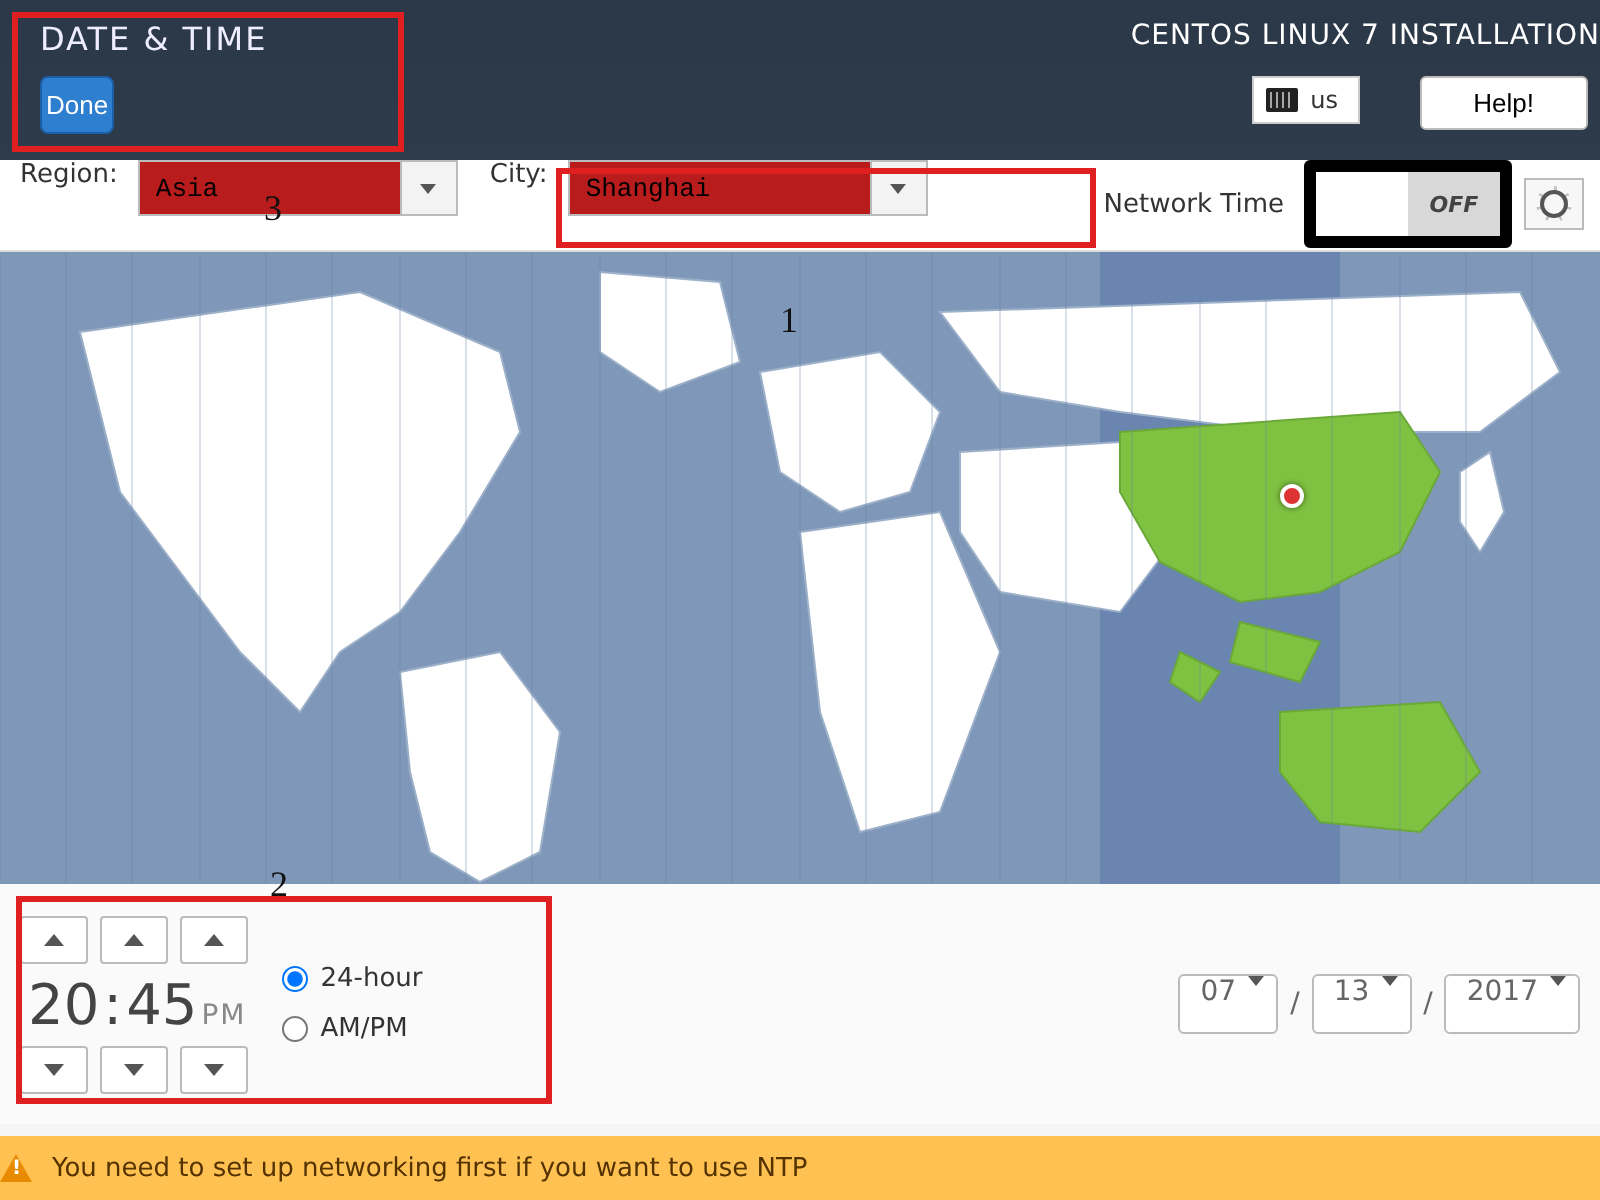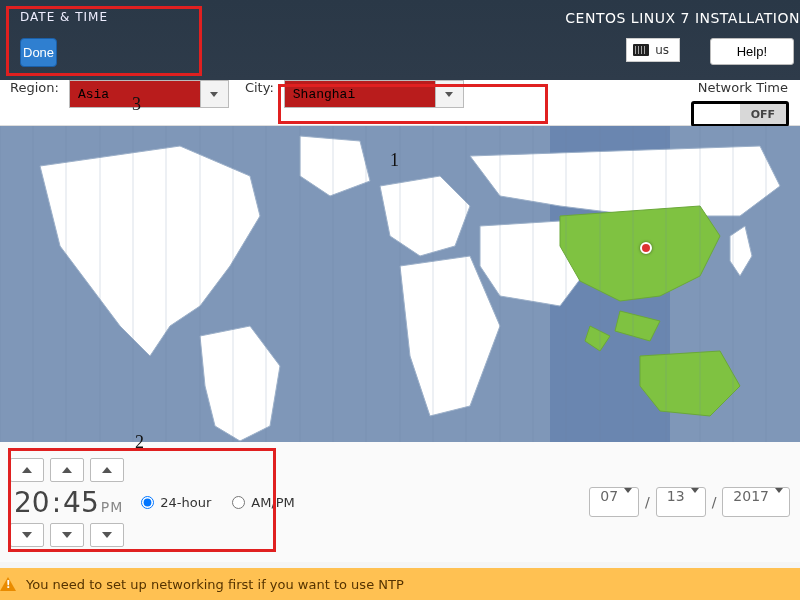--- a/index.html
+++ b/index.html
@@ -1,57 +1,57 @@
 <!DOCTYPE html>
 <html><head>
 <meta charset="utf-8">
 <style>
   * { box-sizing: border-box; margin: 0; padding: 0; }
   body { font-family: "DejaVu Sans", "Cantarell", sans-serif; font-size: 13px; color: #333; width: 800px; height: 600px; overflow: hidden; position: relative; background: #f5f5f5; }
   .header { height: 80px; background: linear-gradient(#2a3847, #2e3b4a); position: relative; color: #fff; }
-  .page-title { position: absolute; top: 10px; left: 20px; font-size: 12px; letter-spacing: 1px; color: #eef; }
+  .page-title { position: absolute; top: 10px; left: 20px; font-size: 16px; letter-spacing: 1px; color: #eef; }
   .installer-title { position: absolute; top: 10px; right: 0px; font-size: 14px; color: #fff; letter-spacing: 0.5px; }
   .done-btn { position: absolute; top: 38px; left: 20px; background: #2f7fd0; color: #fff; border: 1px solid #1a5fa8; border-radius: 4px; padding: 6px 2px; font-size: 13px; cursor: pointer; }
   .keyboard-ind { position: absolute; top: 38px; right: 120px; background: #fff; border: 1px solid #ccc; padding: 4px 10px 4px 6px; font-size: 12px; color: #333; display:flex; align-items:center; gap:6px; }
   .kbd-icon { width:16px; height:12px; background:#222; display:inline-block; position:relative; border-radius:1px; }
   .kbd-icon::after { content:""; position:absolute; inset:2px; background: repeating-linear-gradient(90deg,#fff 0 1px,#222 1px 3px), repeating-linear-gradient(0deg,#fff 0 1px,#222 1px 3px); opacity:0.6; }
   .help-btn { position: absolute; top: 38px; right: 6px; background: #fff; border: 1px solid #bbb; border-radius: 3px; padding: 5px 26px; font-size: 13px; cursor:pointer; }
 
   .toolbar { height: 46px; background: #fff; border-bottom:1px solid #ddd; display:flex; align-items:flex-start; padding: 0 8px 0 0; gap: 6px; }
   .label { font-size: 13px; color: #333; margin: 0 4px 0 10px; }
   .combo { display:flex; align-items:center; border:1px solid #bbb; background:#fff; height:28px; }
   .combo-input { border:none; padding: 0 8px; height:100%; outline:none; font-size:13px; background:#b91c1c;font-family:Liberation Mono, monospace; }
   .combo-arrow { width:28px; height:100%; border-left:1px solid #bbb; display:flex; align-items:center; justify-content:center; cursor:pointer; background:#f3f3f3; }
   .region-combo .combo-input { width: 130px; }
   .city-combo .combo-input { width: 150px; }
   .arrow-dn { width:0;height:0;border-left:4px solid transparent;border-right:4px solid transparent;border-top:5px solid #555; }
 
-  .nt-group { margin-left:auto; display:flex; align-items:center; gap:6px;flex-direction:column; }
-  .switch { display:flex; border:3px solid #000000; height:26px; border-radius:3px; overflow:hidden; }
+  .nt-group { margin-left:auto; display:flex; align-items:center; gap:6px; }
+  .switch { display:flex; border:6px solid #000000; height:44px; border-radius:3px; overflow:hidden;font-style:italic; }
   .switch div { width:46px; display:flex; align-items:center; justify-content:center; font-size:11px; }
   .switch .off { background:#d8d8d8; color:#444; font-weight:bold; }
   .switch .slot { background:#fff; }
   .gear-btn { width:30px; height:26px; border:1px solid #bbb; background:#f7f7f7; display:flex; align-items:center; justify-content:center; cursor:pointer; }
   .gear-icon { width:14px;height:14px;border:2px solid #555;border-radius:50%; position:relative; }
   .gear-icon::before { content:""; position:absolute; inset:-4px; background: conic-gradient(#555 0 10deg, transparent 10deg 50deg, #555 50deg 60deg, transparent 60deg 100deg, #555 100deg 110deg, transparent 110deg 150deg, #555 150deg 160deg, transparent 160deg 200deg, #555 200deg 210deg, transparent 210deg 250deg, #555 250deg 260deg, transparent 260deg 300deg, #555 300deg 310deg, transparent 310deg 360deg); -webkit-mask: radial-gradient(circle, transparent 6px, #000 6px); mask: radial-gradient(circle, transparent 6px, #000 6px); border-radius:50%; opacity:0.3; }
 
   .map { height: 316px; background:#7f97b8; position:relative; overflow:hidden; }
   .tz-band { position:absolute; top:0; bottom:0; left:550px; width:120px; background: rgba(90,120,170,0.55); }
   .map svg { position:absolute; top:0; left:0; }
   .pin { position:absolute; left:640px; top:116px; width:12px; height:12px; background:#d33; border:2px solid #fff; border-radius:50%; box-shadow:0 0 3px rgba(0,0,0,0.5); }
 
   .bottom { height: 120px; background:#fafafa; position:relative; padding: 8px 10px; display:flex; align-items:center; }
   .time-block { display:flex; flex-direction:column; gap:2px; }
   .spin-row { display:flex; gap:6px; }
   .spin-btn { width:34px; height:24px; border:1px solid #bbb; background:#fff; display:flex; align-items:center; justify-content:center; cursor:pointer; border-radius:2px; }
   .arrow-up { width:0;height:0;border-left:5px solid transparent;border-right:5px solid transparent;border-bottom:6px solid #555; }
   .arrow-dn2 { width:0;height:0;border-left:5px solid transparent;border-right:5px solid transparent;border-top:6px solid #555; }
   .time-display { font-size:28px; color:#444; padding: 2px 4px; display:flex; align-items:baseline; gap:2px; font-variant-numeric: tabular-nums; }
   .ampm { font-size:14px; color:#888; letter-spacing:1px; }
-  .radios { margin-left:14px; display:flex; gap:21px; font-size:13px; color:#333; }
+  .radios { margin-left:14px; display:flex; flex-direction:column; gap:10px; font-size:13px; color:#333; }
   .radios label { display:flex; align-items:center; gap:6px; cursor:pointer; }
 
   .date-block { margin-left:auto; display:flex; align-items:center; gap:6px; font-size:14px; color:#666; }
   .date-combo { display:flex; align-items:flex-start; border:1px solid #bbb; background:#fff; height:30px; padding:0 6px 0 10px; gap:6px; cursor:pointer; border-radius:3px; }
 
   .warning-bar { position:absolute; left:0; right:0; bottom:0; height:32px; background:#ffc152; display:flex; align-items:center; padding:0 0; gap:10px; font-size:13px; color:#5a3; color:#553300; }
   .warn-icon { width:0;height:0;border-left:8px solid transparent;border-right:8px solid transparent;border-bottom:14px solid #e98b00; position:relative; }
   .warn-icon::after { content:"!"; position:absolute; left:-2px; top:2px; font-size:10px; font-weight:bold; color:#fff; }
 
   

